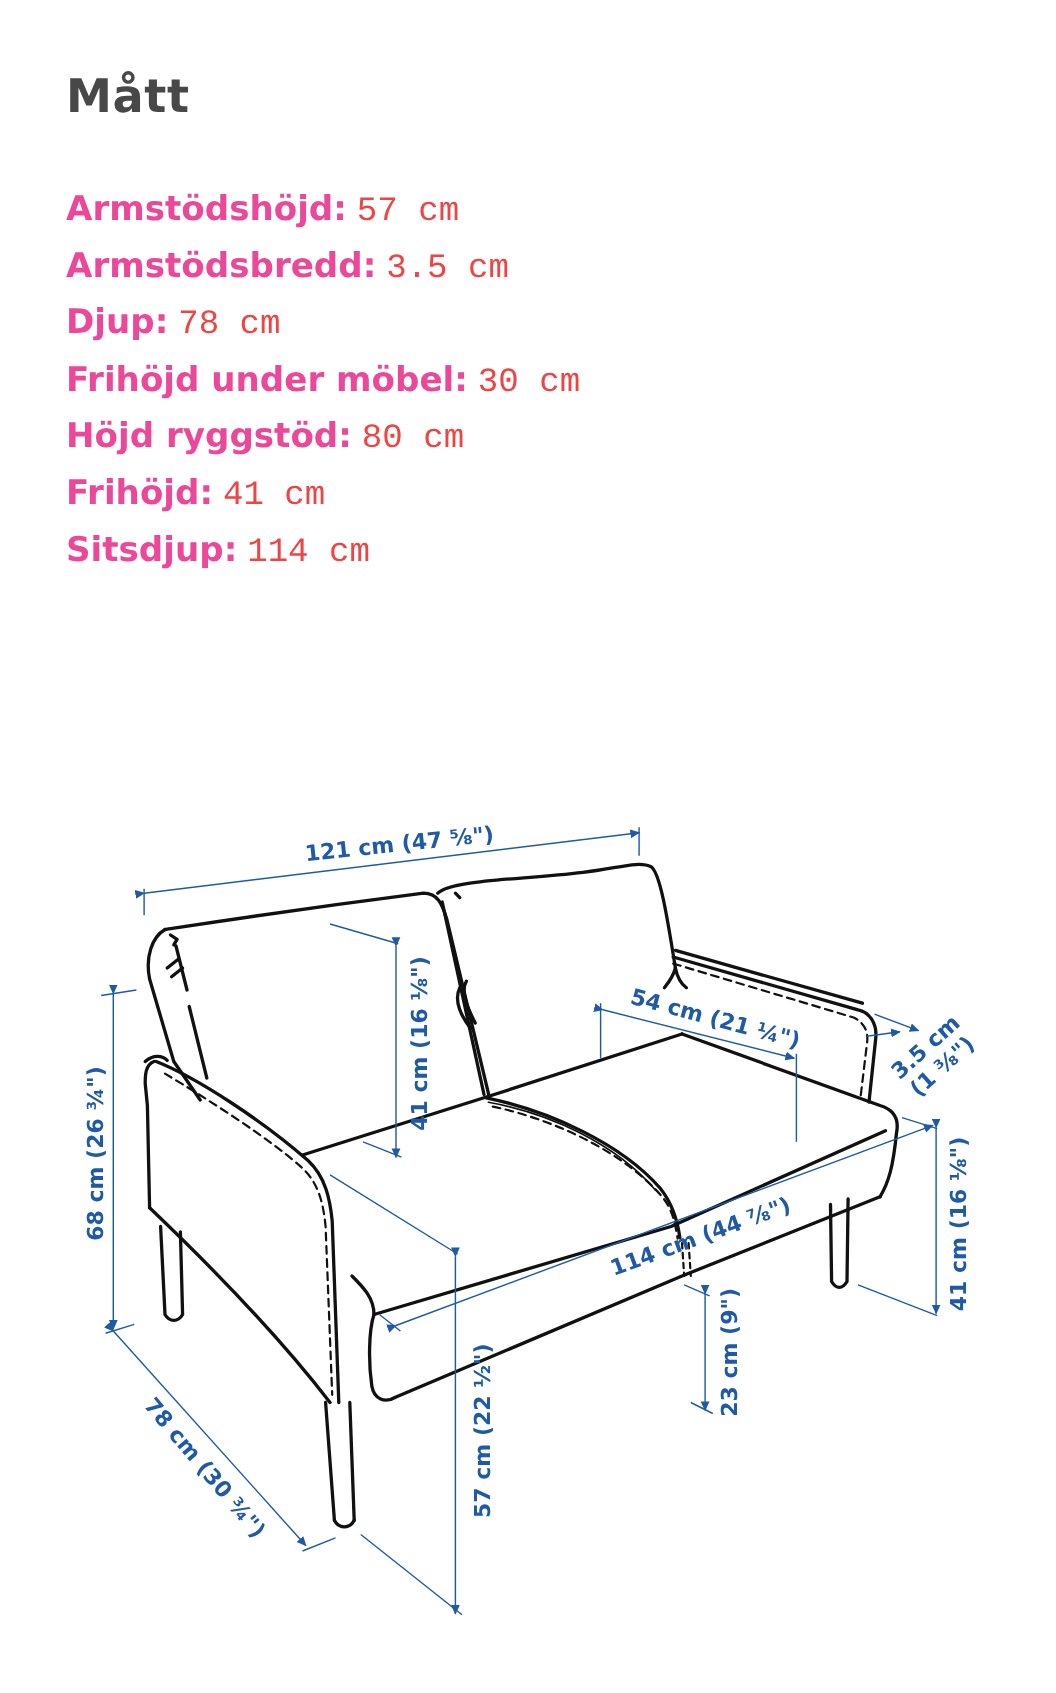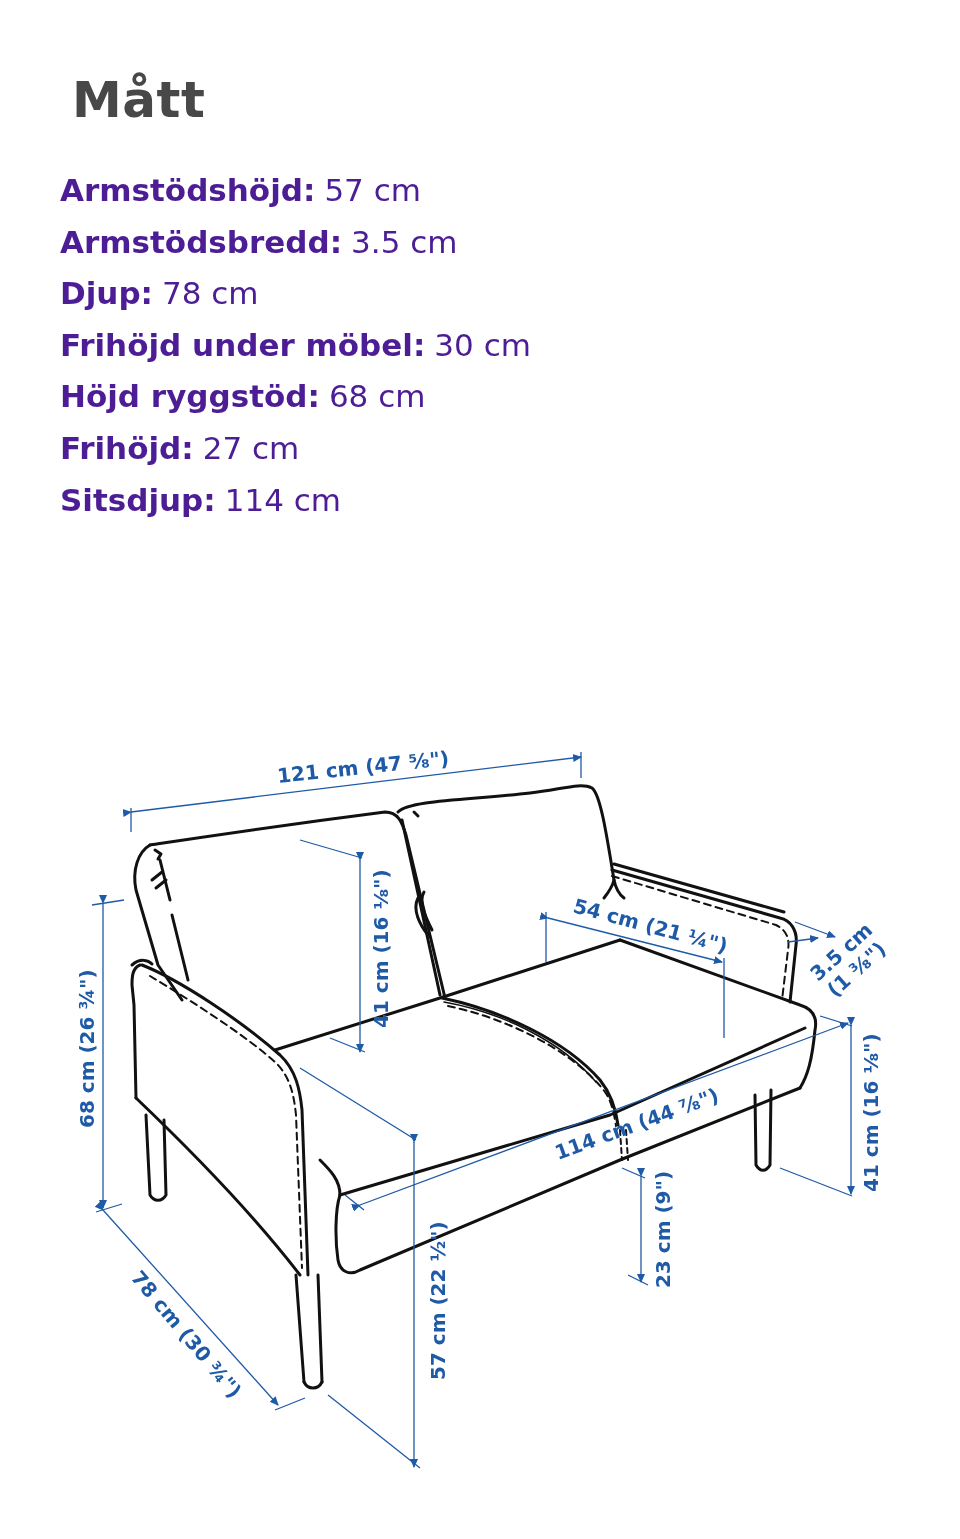--- a/index.html
+++ b/index.html
@@ -1,38 +1,38 @@
 <!DOCTYPE html>
 <html><head>
   <meta charset="utf-8">
   <style>
     html, body { margin: 0; padding: 0; background: #ffffff; }
     body { width: 960px; height: 1539px; position: relative; overflow: hidden;
            font-family: "DejaVu Sans", "Liberation Sans", sans-serif; color: #484848; }
-    .title { position: absolute; left: 60px; top: 56px; margin: 12px;
-             font-size: 50px; font-weight: bold; letter-spacing: 0.5px; color: #484848; line-height: 64px; }
+    .title { position: absolute; left: 60px; top: 56px; margin: 0;
+             font-size: 42px; font-weight: bold; letter-spacing: 0.5px; color: #484848; line-height: 64px; }
     .spec-list { position: absolute; left: 60px; top: 166px; margin: 0; padding: 0; list-style: none; }
     .spec-row { height: 51.6px; line-height: 48px; font-size: 31px; white-space: nowrap; }
-    .spec-label { font-weight: bold; color: #4c1d95; }
-    .spec-value { color: #4c1d95; margin-left: 9px; }
+    .spec-label { font-weight: bold; color: #ec4899; }
+    .spec-value { color: #ef4444; margin-left: 9px; font-family: Liberation Mono, monospace; }
     .diagram { position: absolute; left: 0; top: 700px; width: 960px; height: 839px; }
     .dim-text { font-family: "DejaVu Sans", "Liberation Sans", sans-serif; font-weight: bold; fill: #1f5aa6; font-size: 20px; }
   </style>
 </head>
 <body>
 
 <h1 class="title">Mått</h1>
 
 <ul class="spec-list">
   <li class="spec-row"><span class="spec-label">Armstödshöjd:</span><span class="spec-value">57 cm</span></li>
   <li class="spec-row"><span class="spec-label">Armstödsbredd:</span><span class="spec-value">3.5 cm</span></li>
   <li class="spec-row"><span class="spec-label">Djup:</span><span class="spec-value">78 cm</span></li>
   <li class="spec-row"><span class="spec-label">Frihöjd under möbel:</span><span class="spec-value">30 cm</span></li>
-  <li class="spec-row"><span class="spec-label">Höjd ryggstöd:</span><span class="spec-value">68 cm</span></li>
-  <li class="spec-row"><span class="spec-label">Frihöjd:</span><span class="spec-value">27 cm</span></li>
+  <li class="spec-row"><span class="spec-label">Höjd ryggstöd:</span><span class="spec-value">80 cm</span></li>
+  <li class="spec-row"><span class="spec-label">Frihöjd:</span><span class="spec-value">41 cm</span></li>
   <li class="spec-row"><span class="spec-label">Sitsdjup:</span><span class="spec-value">114 cm</span></li>
 </ul>
 
 <div class="diagram">
   <svg width="960" height="839" viewBox="0 700 960 839" xmlns="http://www.w3.org/2000/svg">
     <defs>
       <marker id="ah" markerWidth="10" markerHeight="10" refX="8" refY="5" orient="auto" markerUnits="userSpaceOnUse">
         <path d="M0,1 L9,5 L0,9 Z" fill="#1f5aa6"></path>
       </marker>
     </defs>

